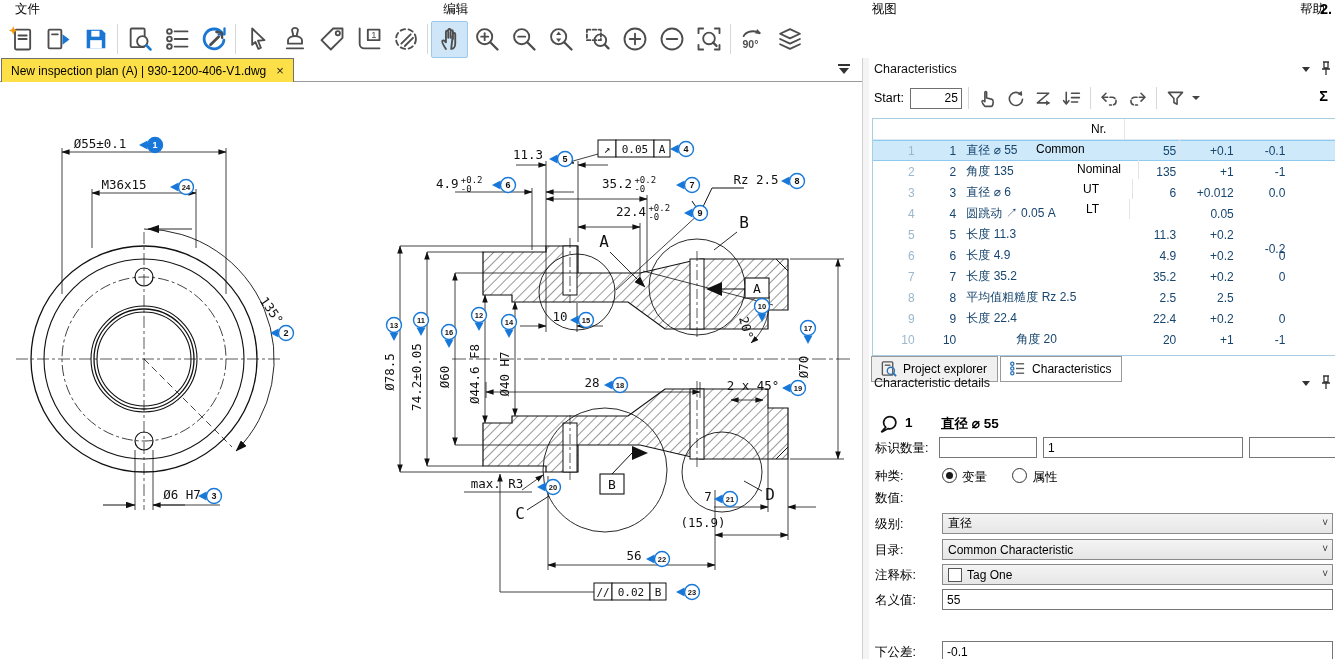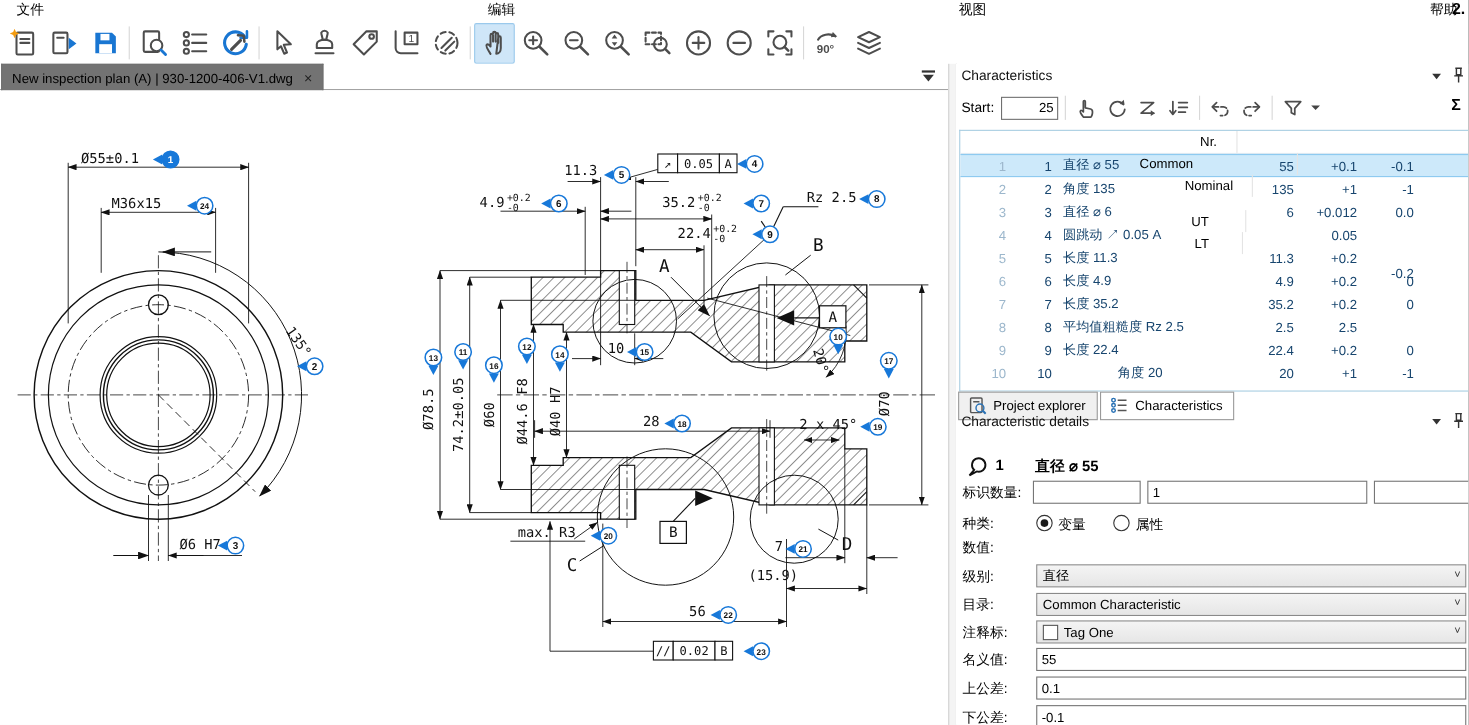--- a/index.html
+++ b/index.html
@@ -12,21 +12,21 @@
   
   .toolbar{position:absolute;top:19px;left:0;right:0;height:40px;display:flex;align-items:center;padding-left:3px;}
   .tbtn{width:35px;height:35px;display:flex;align-items:center;justify-content:center;border:1px solid transparent;border-radius:2px;}
   .tbtn.active{background:#cfe6f8;border-color:#9ac9ec;}
   .tbtn svg{width:28px;height:28px;stroke:#4d4d4d;stroke-width:1.6;fill:none;stroke-linecap:round;stroke-linejoin:round;}
   .tsep{width:1px;height:30px;background:#d8d8d8;margin:0 3px;}
   
   .tabbar{position:absolute;top:58px;left:0;width:862px;height:24px;background:#fff;}
   .tabbar .underline{position:absolute;left:0;right:0;bottom:0;height:1px;background:#9a9a9a;}
   .tab{position:absolute;left:1px;top:0;height:23px;display:inline-flex;align-items:center;gap:10px;
-       padding:0 9px;background:#737373;border:1px solid #707070;border-bottom:none;font-size:12px;z-index:2;}
+       padding:0 9px;background:#fde047;border:1px solid #707070;border-bottom:none;font-size:12px;z-index:2;}
   .tab-close{font-size:13px;color:#222;cursor:pointer;}
   .tab-list-btn{position:absolute;right:10px;top:6px;width:16px;height:12px;z-index:2;cursor:pointer;}
   .tab-list-btn .bar{position:absolute;top:0;left:2px;right:2px;height:2px;background:#333;}
   .tab-list-btn .tri{position:absolute;top:4px;left:3px;width:0;height:0;border-left:5px solid transparent;border-right:5px solid transparent;border-top:6px solid #333;}
   
   .canvas{position:absolute;top:82px;left:0;width:862px;height:577px;background:#fff;}
   .splitter{position:absolute;left:862px;top:58px;width:6px;height:601px;background:#f4f4f4;border-left:1px solid #d0d0d0;border-right:1px solid #d0d0d0;}
   
   .rpanel{position:absolute;top:58px;left:869px;width:466px;height:601px;background:#fff;}
   .phead{position:relative;height:22px;display:flex;align-items:center;font-size:12.5px;padding-left:5px;color:#111;}
@@ -694,21 +694,21 @@
         <span class="fcaret"></span>
         <span class="sigma">Σ</span>
     </div>
 
     <div class="tablewrap">
       <div class="thead" id="thead">
           <div class="th" style="width: 47px;"></div>
           <div class="th" style="width: 42px;">Nr.</div>
           <div class="th" style="width: 152px;">Common</div>
           <div class="th" style="width: 70px;">Nominal</div>
-          <div class="th" style="width: 58px; margin-top: 12px;">UT</div>
+          <div class="th" style="width: 58px;">UT</div>
           <div class="th" style="width: 52px;">LT</div>
           <div class="th" style="width: 45px;"></div>
         </div>
       <div id="tbody">
           <div class="trow sel">
             <div class="td idx" style="width: 47px;">1</div>
             <div class="td r" style="width: 42px;">1</div>
             <div class="td" style="width: 152px;">直径 ⌀ 55</div>
             <div class="td r" style="width: 70px;">55</div>
             <div class="td r" style="width: 58px;">+0.1</div>
@@ -884,23 +884,19 @@
               <span class="checkbox"></span>
               <span>Tag One</span>
               <span class="chev">˅</span>
             </span>
           </span>
       </div>
       <div class="drow" style="top:179px;">
         <span class="dlabel">名义值:</span>
         <span class="dctl"><input class="dinput" value="55" style=""></span>
       </div>
-      <div class="drow" style="top:205px;">
-        <span class="dlabel">上公差:</span>
-        <span class="dctl"><input class="dinput" value="0.1" style=""></span>
-      </div>
       <div class="drow" style="top:231px;">
         <span class="dlabel">下公差:</span>
         <span class="dctl"><input class="dinput" value="-0.1" style=""></span>
       </div>
     </div>
   </div>
 </div>
 
 </body></html>

